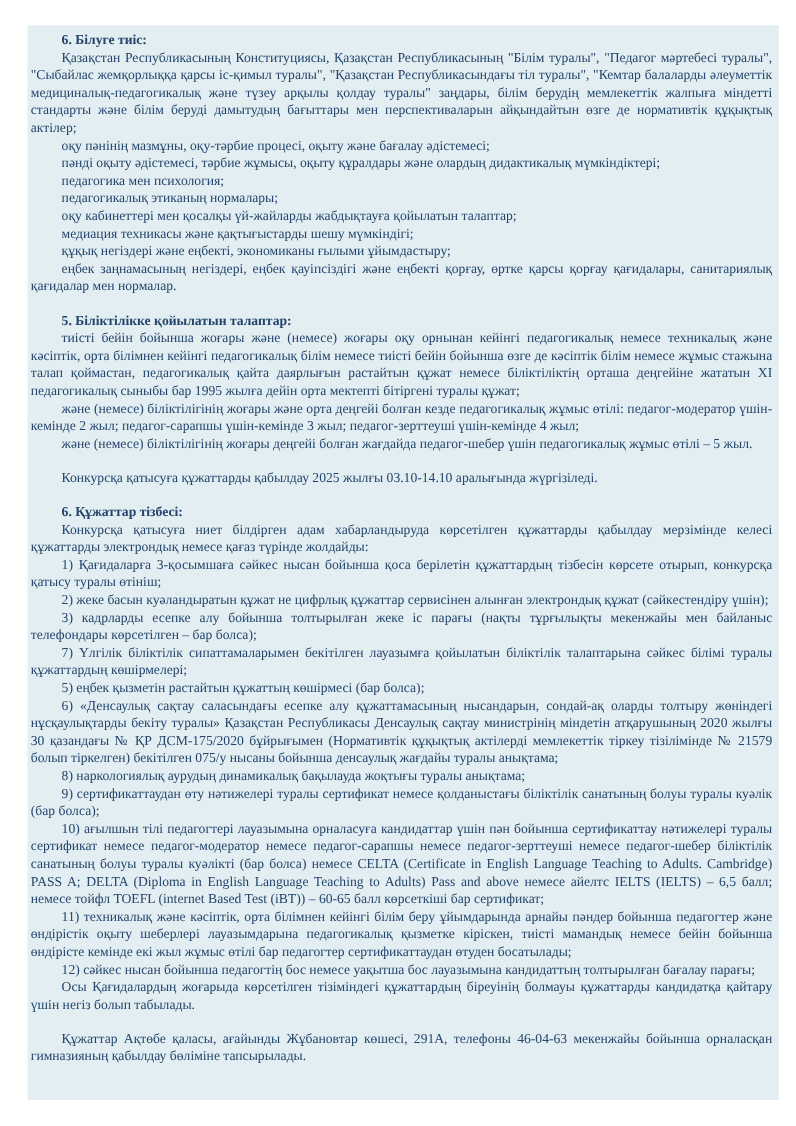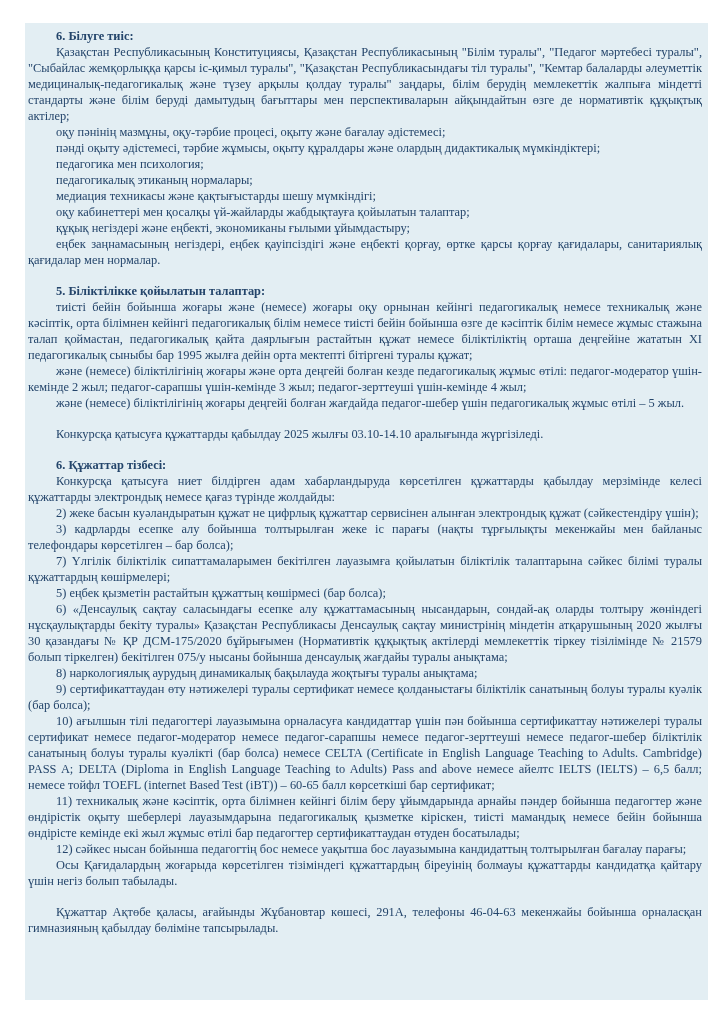--- a/index.html
+++ b/index.html
@@ -48,34 +48,35 @@
 
 <div class="canvas">
   <div class="sheet">
     <div class="doc" style="color: rgb(36, 69, 107);">
         <p class="heading">6. Білуге тиіс:</p>
         <p class="para">Қазақстан Республикасының Конституциясы, Қазақстан Республикасының "Білім туралы", "Педагог мәртебесі туралы", "Сыбайлас жемқорлыққа қарсы іс-қимыл туралы", "Қазақстан Республикасындағы тіл туралы", "Кемтар балаларды әлеуметтік медициналық-педагогикалық және түзеу арқылы қолдау туралы" заңдары, білім берудің мемлекеттік жалпыға міндетті стандарты және білім беруді дамытудың бағыттары мен перспективаларын айқындайтын өзге де нормативтік құқықтық актілер;</p>
         <p class="para">оқу пәнінің мазмұны, оқу-тәрбие процесі, оқыту және бағалау әдістемесі;</p>
         <p class="para">пәнді оқыту әдістемесі, тәрбие жұмысы, оқыту құралдары және олардың дидактикалық мүмкіндіктері;</p>
         <p class="para">педагогика мен психология;</p>
         <p class="para">педагогикалық этиканың нормалары;</p>
+        <p class="para">оқу кабинеттері мен қосалқы үй-жайларды жабдықтауға қойылатын талаптар;</p>
         <p class="para">медиация техникасы және қақтығыстарды шешу мүмкіндігі;</p>
-        <p class="para">оқу кабинеттері мен қосалқы үй-жайларды жабдықтауға қойылатын талаптар;</p>
         <p class="para">құқық негіздері және еңбекті, экономиканы ғылыми ұйымдастыру;</p>
         <p class="para">еңбек заңнамасының негіздері, еңбек қауіпсіздігі және еңбекті қорғау, өртке қарсы қорғау қағидалары, санитариялық қағидалар мен нормалар.</p>
         <div class="spacer"></div>
         <p class="heading">5. Біліктілікке қойылатын талаптар:</p>
         <p class="para">тиісті бейін бойынша жоғары және (немесе) жоғары оқу орнынан кейінгі педагогикалық немесе техникалық және кәсіптік, орта білімнен кейінгі педагогикалық білім немесе тиісті бейін бойынша өзге де кәсіптік білім немесе жұмыс стажына талап қоймастан, педагогикалық қайта даярлығын растайтын құжат немесе біліктіліктің орташа деңгейіне жататын XI педагогикалық сыныбы бар 1995 жылға дейін орта мектепті бітіргені туралы құжат;</p>
         <p class="para">және (немесе) біліктілігінің жоғары және орта деңгейі болған кезде педагогикалық жұмыс өтілі: педагог-модератор үшін-кемінде 2 жыл; педагог-сарапшы үшін-кемінде 3 жыл; педагог-зерттеуші үшін-кемінде 4 жыл;</p>
         <p class="para">және (немесе) біліктілігінің жоғары деңгейі болған жағдайда педагог-шебер үшін педагогикалық жұмыс өтілі – 5 жыл.</p>
         <div class="spacer"></div>
         <p class="para">Конкурсқа қатысуға құжаттарды қабылдау 2025 жылғы 03.10-14.10  аралығында жүргізіледі.</p>
         <div class="spacer"></div>
         <p class="heading">6. Құжаттар тізбесі:</p>
         <p class="para">Конкурсқа қатысуға ниет білдірген адам хабарландыруда көрсетілген құжаттарды қабылдау мерзімінде келесі құжаттарды электрондық немесе қағаз түрінде жолдайды:</p>
+        <p class="para">1) Қағидаларға 3-қосымшаға сәйкес нысан бойынша қоса берілетін құжаттардың тізбесін көрсете отырып, конкурсқа қатысу туралы өтініш;</p>
         <p class="para">2) жеке басын куәландыратын құжат не цифрлық құжаттар сервисінен алынған электрондық құжат (сәйкестендіру үшін);</p>
         <p class="para">3) кадрларды есепке алу бойынша толтырылған жеке іс парағы (нақты тұрғылықты мекенжайы мен байланыс телефондары көрсетілген – бар болса);</p>
         <p class="para">7) Үлгілік біліктілік сипаттамаларымен бекітілген лауазымға қойылатын біліктілік талаптарына сәйкес білімі туралы құжаттардың көшірмелері;</p>
         <p class="para">5) еңбек қызметін растайтын құжаттың көшірмесі (бар болса);</p>
         <p class="para">6) «Денсаулық сақтау саласындағы есепке алу құжаттамасының нысандарын, сондай-ақ оларды толтыру жөніндегі нұсқаулықтарды бекіту туралы» Қазақстан Республикасы Денсаулық сақтау министрінің міндетін атқарушының 2020 жылғы 30 қазандағы № ҚР ДСМ-175/2020 бұйрығымен (Нормативтік құқықтық актілерді мемлекеттік тіркеу тізілімінде № 21579 болып тіркелген) бекітілген 075/у нысаны бойынша денсаулық жағдайы туралы анықтама;</p>
         <p class="para">8) наркологиялық аурудың динамикалық бақылауда жоқтығы туралы анықтама;</p>
         <p class="para">9) сертификаттаудан өту нәтижелері туралы сертификат немесе қолданыстағы біліктілік санатының болуы туралы куәлік (бар болса);</p>
         <p class="para">10) ағылшын тілі педагогтері лауазымына орналасуға кандидаттар үшін пән бойынша сертификаттау нәтижелері туралы сертификат немесе педагог-модератор немесе педагог-сарапшы немесе педагог-зерттеуші немесе педагог-шебер біліктілік санатының болуы туралы куәлікті (бар болса) немесе CELTA (Certificate in English Language Teaching to Adults. Cambridge) PASS A; DELTA (Diploma in English Language Teaching to Adults) Pass and above немесе айелтс IELTS (IELTS) – 6,5 балл; немесе тойфл TOEFL (internet Based Test (iBT)) – 60-65 балл көрсеткіші бар сертификат;</p>
         <p class="para">11) техникалық және кәсіптік, орта білімнен кейінгі білім беру ұйымдарында арнайы пәндер бойынша педагогтер және өндірістік оқыту шеберлері лауазымдарына педагогикалық қызметке кіріскен, тиісті мамандық немесе бейін бойынша өндірісте кемінде екі жыл жұмыс өтілі бар педагогтер сертификаттаудан өтуден босатылады;</p>
         <p class="para">12) сәйкес нысан бойынша педагогтің бос немесе уақытша бос лауазымына кандидаттың толтырылған бағалау парағы;</p>

